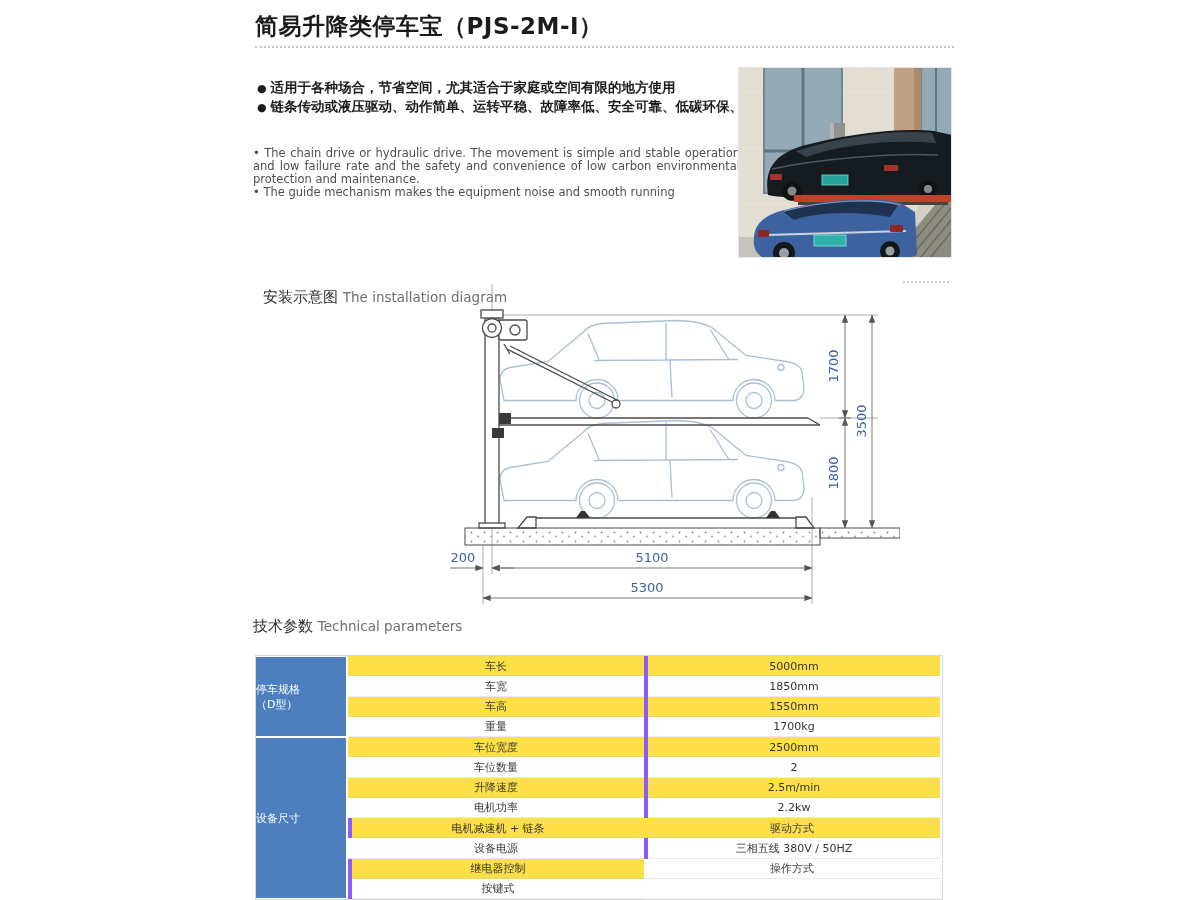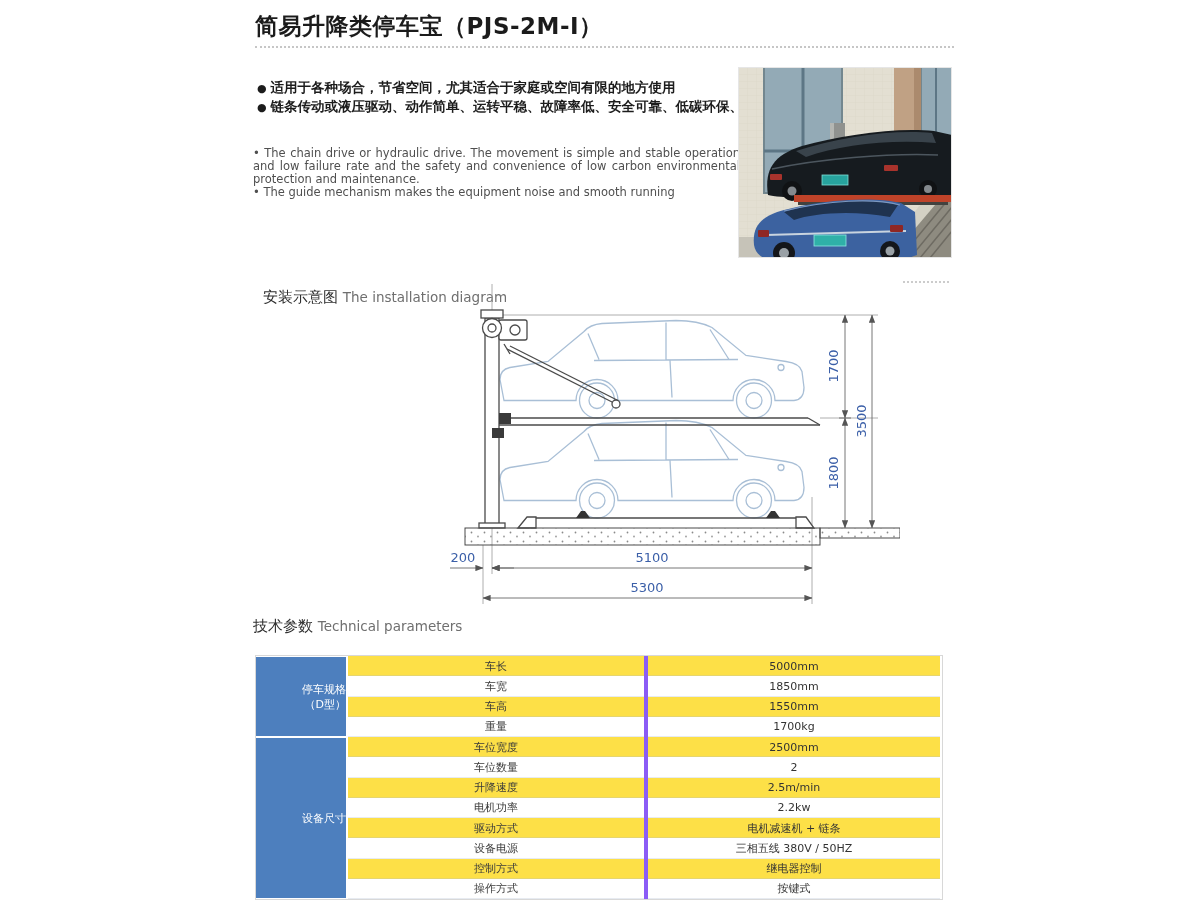--- a/index.html
+++ b/index.html
@@ -30,21 +30,21 @@
 
   .ptable{left:255px;top:655px;width:686px;display:grid;
           grid-template-columns:92px 296px 296px;grid-auto-rows:20.25px;
           border:1px solid #d8d8d8;background:#fff;}
   .cell{display:flex;align-items:center;justify-content:center;
         font-size:11px;color:#3a3a3a;box-shadow:inset 0 -1px 0 rgba(175,190,210,.30);}
   .odd{background:#fde047;}
   .even{background:#ffffff;}
   .val{border-left:4px solid #8b5cf6;color:#333;}
   .gcell{grid-column:1;background:#4d7fbe;color:#fff;display:flex;flex-direction:column;
-         align-items:flex-end;justify-content:center;font-size:11px;line-height:15px;
+         align-items:flex-start;justify-content:center;font-size:11px;line-height:15px;
          margin:1px 2px 1px 0;text-align:center;}
   .g1{grid-row:1 / span 4;}
   .g2{grid-row:5 / span 8;}
   svg text{font-family:"DejaVu Sans","Liberation Sans",sans-serif;}
 </style>
 </head>
 <body>
 
 <div class="page">
 
@@ -233,23 +233,22 @@
       <span>设备尺寸</span>
     </div>
     <div class="cell odd">车位宽度</div>
     <div class="cell odd val">2500mm</div>
     <div class="cell even">车位数量</div>
     <div class="cell even val">2</div>
     <div class="cell odd">升降速度</div>
     <div class="cell odd val">2.5m/min</div>
     <div class="cell even">电机功率</div>
     <div class="cell even val">2.2kw</div>
+    <div class="cell odd val">电机减速机 + 链条</div>
     <div class="cell odd">驱动方式</div>
-    <div class="cell odd val">电机减速机 + 链条</div>
     <div class="cell even">设备电源</div>
     <div class="cell even val">三相五线 380V / 50HZ</div>
-    <div class="cell odd">控制方式</div>
     <div class="cell odd val">继电器控制</div>
     <div class="cell even">操作方式</div>
     <div class="cell even val">按键式</div>
   </div>
 
 </div>
 
 </body></html>

